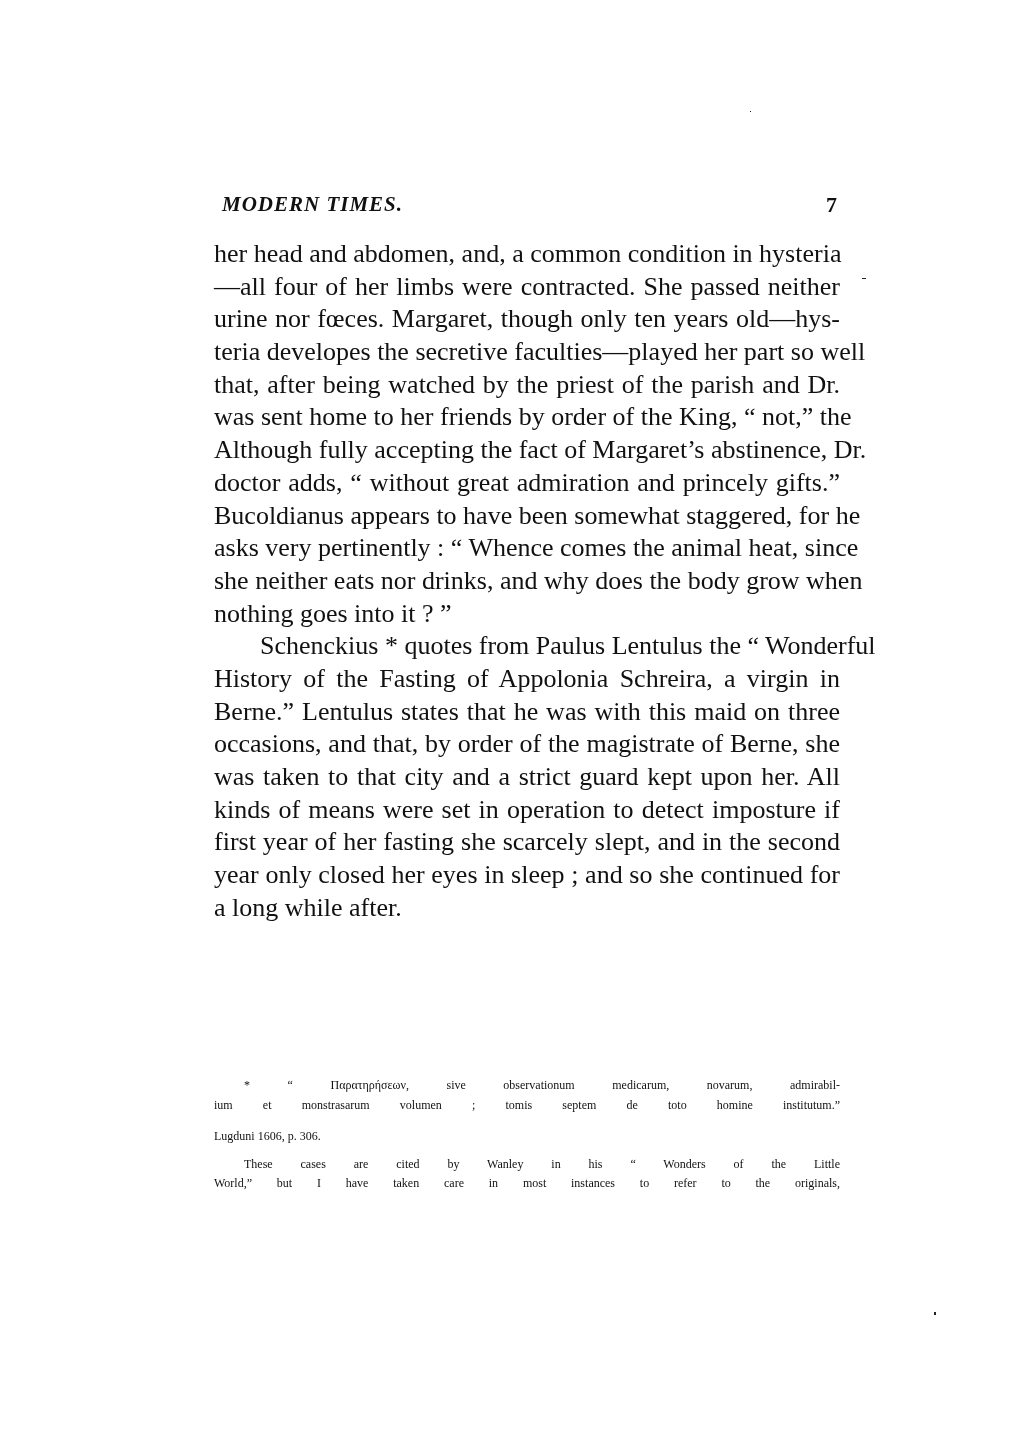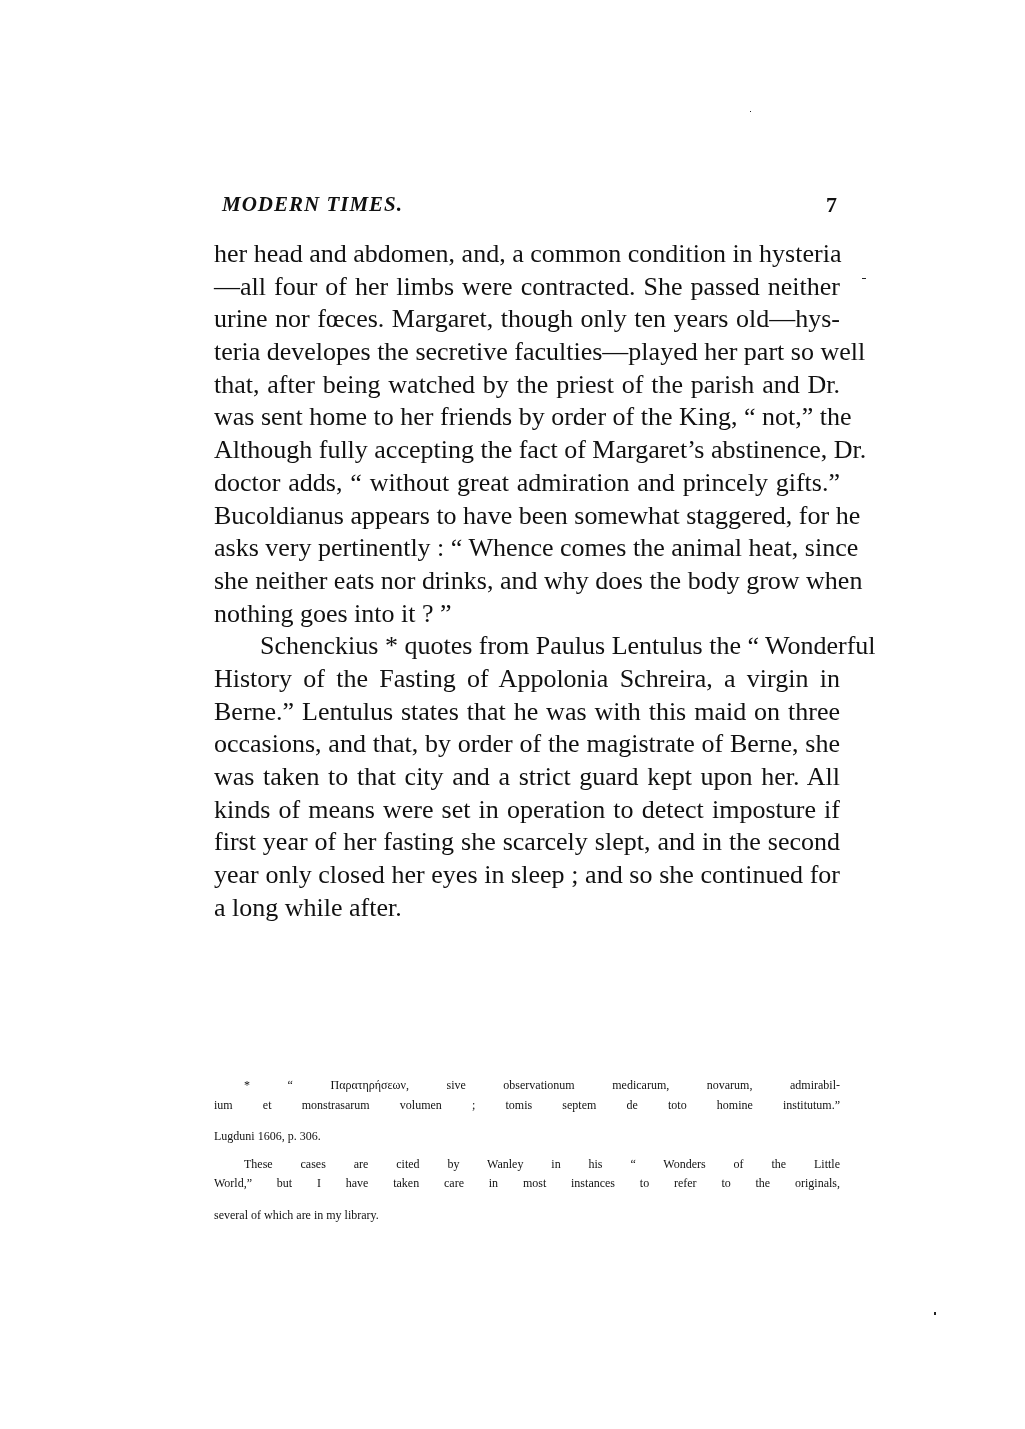--- a/index.html
+++ b/index.html
@@ -60,20 +60,19 @@
   <div class="footnotes">
     <div>
       <div class="fn-line indent">* “ Παρατηρήσεων, sive observationum medicarum, novarum, admirabil-</div>
       <div class="fn-line">ium et monstrasarum volumen ; tomis septem de toto homine institutum.”</div>
       <div class="fn-line last">Lugduni 1606, p. 306.</div>
     </div>
     <div class="fn-gap"></div>
     <div>
       <div class="fn-line indent">These cases are cited by Wanley in his “ Wonders of the Little</div>
       <div class="fn-line">World,” but I have taken care in most instances to refer to the originals,</div>
-      <div class="fn-line last">several of which are in my library.</div>
     </div>
   </div>
 
   <div class="mark" style="left:750px;top:111px;width:1px;height:1px;"></div>
   <div class="mark" style="left:862px;top:278px;width:4px;height:1px;"></div>
   <div class="mark" style="left:934px;top:1312px;width:2px;height:3px;"></div>
 </div>
 
 </body></html>

